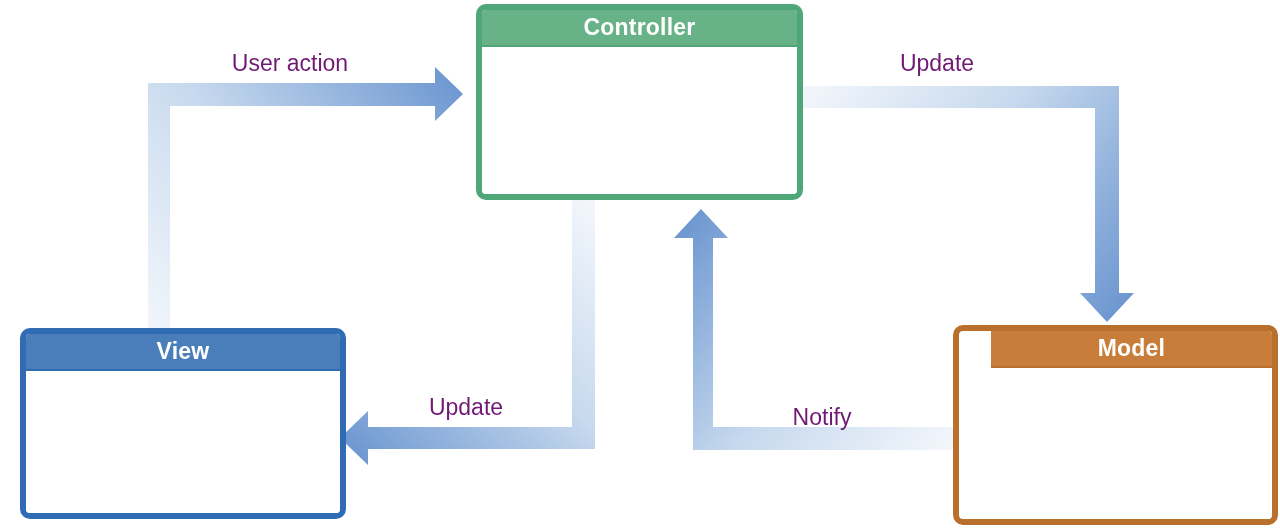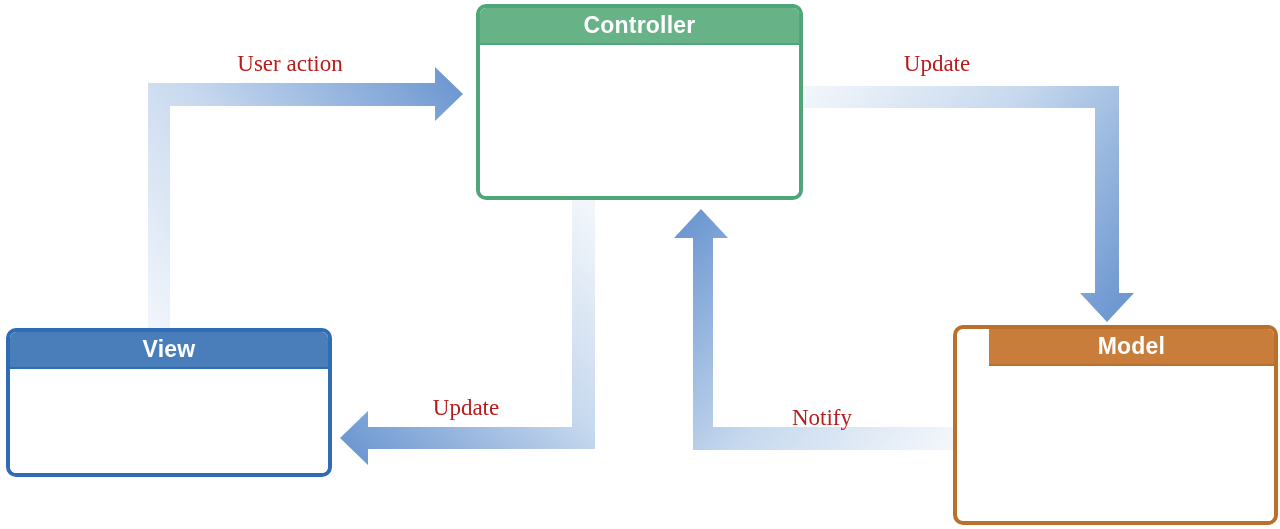--- a/index.html
+++ b/index.html
@@ -18,21 +18,21 @@
   .arrows-layer {
     position: absolute;
     left: 0;
     top: 0;
     width: 1280px;
     height: 529px;
   }
   .node {
     position: absolute;
     background: #ffffff;
-    border: 4px solid #0f766e;
+    border: 6px solid #0f766e;
     border-radius: 10px;
     box-sizing: border-box;
     overflow: hidden;
   }
   .node-header {
     height: 35px;
     border-bottom: 2px solid transparent;
     border-color: inherit;
     display: flex;
     align-items: center;
@@ -47,27 +47,26 @@
   .node-body {
     background: #ffffff;
     width: 100%;
     height: calc(100% - 37px);
   }
   .edge-label {
     position: absolute;
     transform: translateX(-50%);
     font-size: 23px;
     line-height: 27px;
-    color: #b91c1c;
+    color: #701a75;
     white-space: nowrap;
-    font-family: Liberation Serif, serif;
   }
   
   #node-controller { left: 476px; top: 4px;   width: 327px; height: 196px; }
-  #node-view       { left: 6px;   top: 328px; width: 326px; height: 149px; }
+  #node-view       { left: 20px;   top: 328px; width: 326px; height: 191px; }
   #node-model      { left: 953px; top: 325px; width: 325px; height: 200px; padding-left: 32px; }
   
   #label-user-action  { left: 290px; top: 50px;  }
   #label-update-model { left: 937px; top: 50px;  }
   #label-update-view  { left: 466px; top: 394px; }
   #label-notify       { left: 822px; top: 404px; }
 </style>
 </head>
 <body>
 

